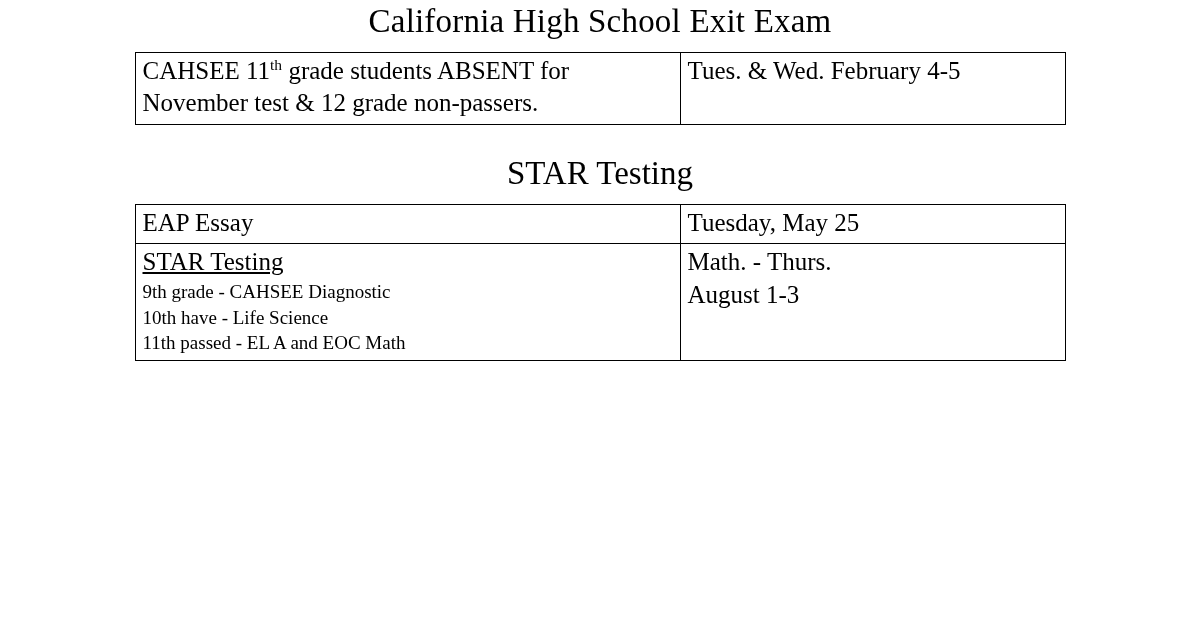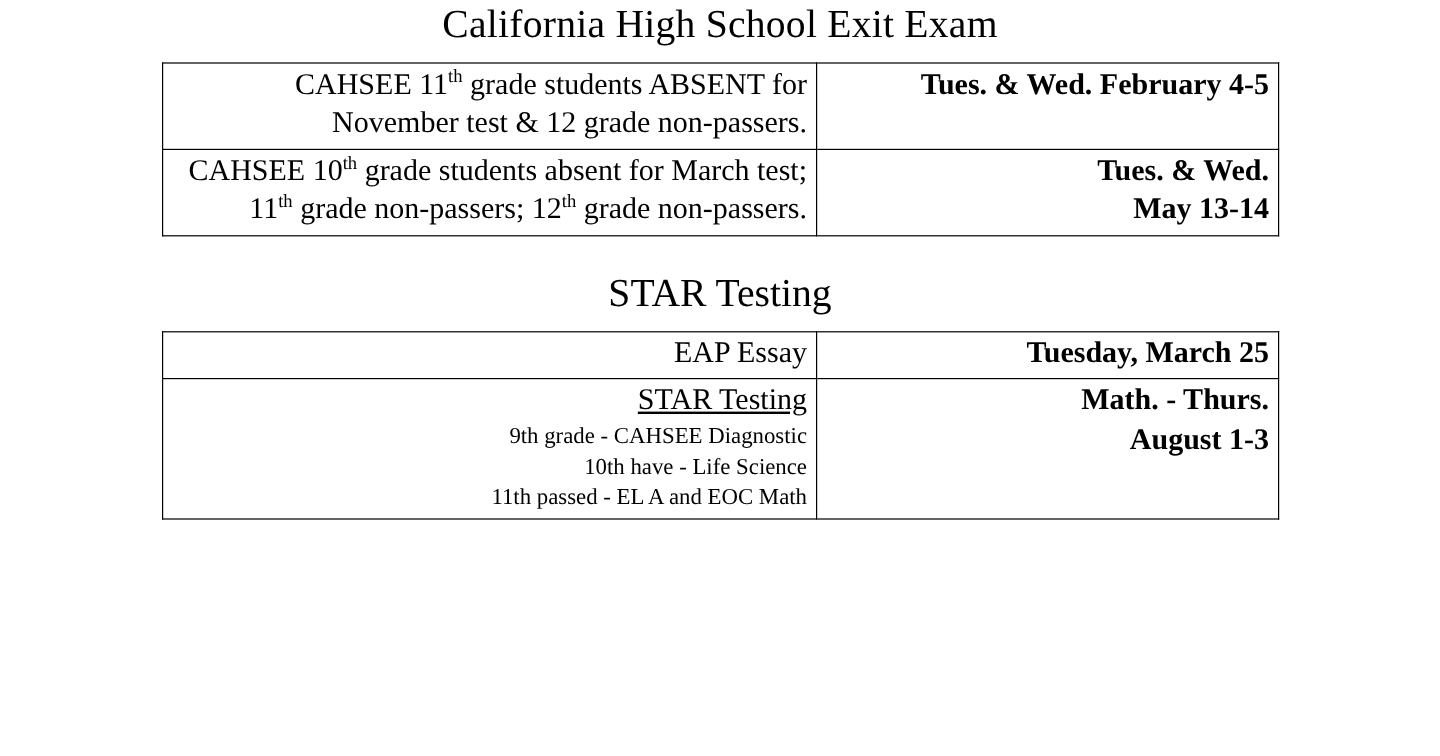--- a/index.html
+++ b/index.html
@@ -34,21 +34,20 @@
     font-size: 33px;
     line-height: 1.12;
     font-weight: normal;
     margin: 30px 0 12px 0;
   }
   table.doc-table {
     border-collapse: collapse;
     margin: 0 auto;
     width: 900px;
     table-layout: fixed;
-    text-align: right;
   }
   table.doc-table td {
     border: 1.5px solid #000000;
     vertical-align: top;
     padding: 2px 7px 4px 7px;
     font-size: 25px;
     line-height: 1.30;
   }
   td.col-left { width: 530px; }
   td.col-right { width: 370px; vertical-align: middle; }
@@ -60,21 +59,20 @@
   .u-head {
     text-decoration: underline;
   }
   .small-line {
     font-size: 19px;
     line-height: 1.35;
     display: block;
   }
   .date-line {
     display: block;
-    font-weight: bold;
   }
   .star-table td {
     padding-top: 3px;
   }
   .star-right {
     font-size: 25px;
     line-height: 1.3;
   }
 </style>
 </head>
@@ -87,40 +85,31 @@
   <table class="doc-table cahsee-table">
     <tbody>
       <tr>
         <td class="col-left">
           CAHSEE 11<sup>th</sup> grade students ABSENT for November test &amp; 12 grade non-passers.
         </td>
         <td class="col-right">
           <span class="date-line">Tues. &amp; Wed. February 4-5</span>
         </td>
       </tr>
-      <tr>
-        <td class="col-left">
-          CAHSEE 10<sup>th</sup> grade students absent for March test; 11<sup>th</sup> grade non-passers; 12<sup>th</sup> grade non-passers.
-        </td>
-        <td class="col-right">
-          <span class="date-line">Tues. &amp; Wed.</span>
-          <span class="date-line">May 13-14</span>
-        </td>
-      </tr>
     </tbody>
   </table>
 
   <h2 class="section-title">STAR Testing</h2>
 
   <table class="doc-table star-table">
     <tbody>
       <tr>
         <td class="col-left">EAP Essay</td>
         <td class="col-right star-right">
-          <span class="date-line">Tuesday, March 25</span>
+          <span class="date-line">Tuesday, May 25</span>
         </td>
       </tr>
       <tr>
         <td class="col-left">
           <span class="u-head">STAR Testing</span>
           <span class="small-line">9th grade - CAHSEE Diagnostic</span>
           <span class="small-line">10th have - Life Science</span>
           <span class="small-line">11th passed - EL A and EOC Math</span>
         </td>
         <td class="col-right star-right">

